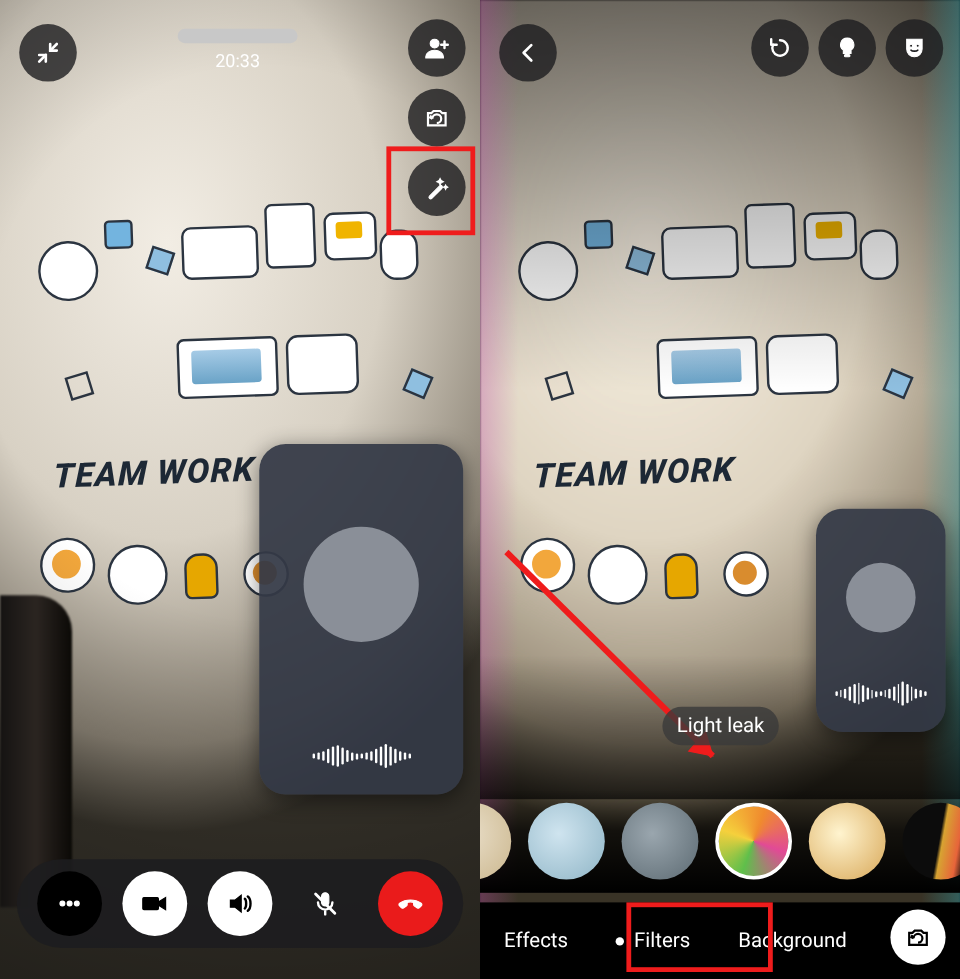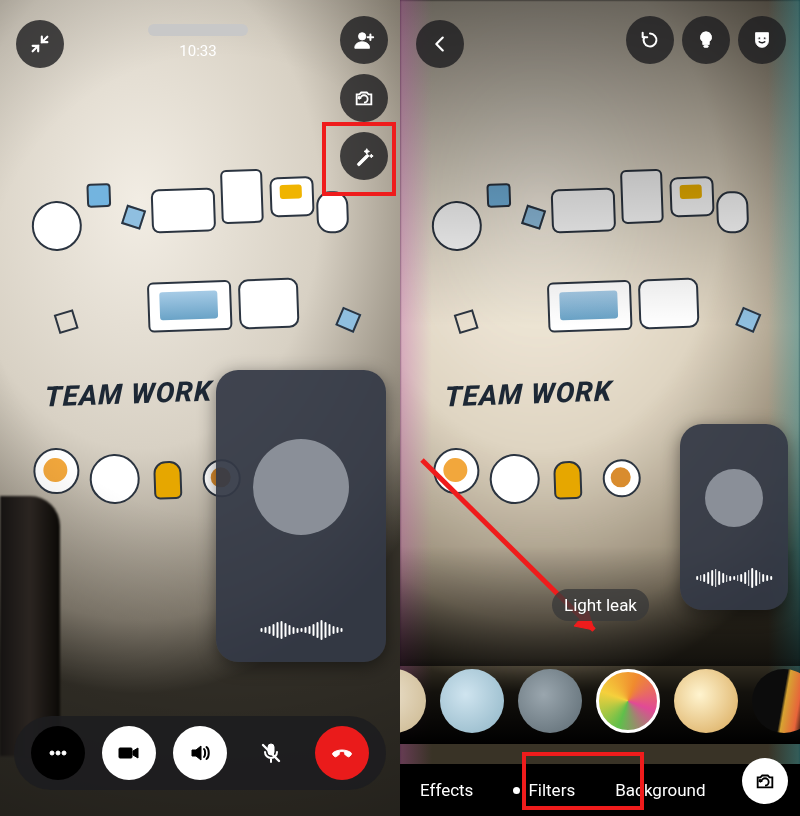--- a/index.html
+++ b/index.html
@@ -97,21 +97,21 @@
   .sw{flex:0 0 64px;width:64px;height:64px;border-radius:50%}
   .sw.sel{border:3px solid #fff;box-sizing:border-box}
   .s0{background:radial-gradient(circle at 40% 40%,#eadfca,#cbb78e)}
   .s1{background:radial-gradient(circle at 40% 40%,#cfe4ef,#8fb5c6)}
   .s2{background:radial-gradient(circle at 40% 40%,#9aa6ae,#5c6a72)}
   .s3{background:conic-gradient(from 200deg,#5fbf4b,#f5d03c,#f08a2e,#e14a96,#5fbf4b)}
   .s4{background:radial-gradient(circle at 40% 40%,#fff4cf,#d8a757)}
   .s5{background:linear-gradient(100deg,#0c0c0c 48%,#d7a332 52%,#e7643a 70%,#0c0c0c 82%)}
 
   
-  .tabs{position:absolute;left:0;right:0;bottom:0;height:52px;background:#000;display:flex;align-items:center;color:#fff;font-size:17px}
+  .tabs{position:absolute;left:0;right:0;bottom:0;height:64px;background:#000;display:flex;align-items:center;color:#fff;font-size:17px}
   .tabs .tab{padding:0 20px;white-space:nowrap;display:flex;align-items:center;gap:8px}
   .tabs .dot{width:7px;height:7px;border-radius:50%;background:#fff}
   .flipbtn{position:absolute;right:12px;bottom:12px;width:46px;height:46px;border-radius:50%;background:#fff;display:flex;align-items:center;justify-content:center}
   .flipbtn svg{width:22px;height:22px;fill:#000;stroke:#000}
   .hi2{position:absolute;left:122px;bottom:6px;width:114px;height:50px;border:4px solid #ef1c1c;pointer-events:none}
   .right .bottom-fade{position:absolute;left:0;right:0;bottom:150px;height:120px;background:linear-gradient(#0000,#000a)}
 
   
   .arrow{position:absolute;pointer-events:none}
   .arrow line,.arrow polygon{stroke:#ef1c1c;fill:#ef1c1c}
@@ -144,21 +144,21 @@
     <div class="vignette"></div>
     <div class="lamp"></div>
 
     <div class="ib minimize">
       <svg viewBox="0 0 24 24">
           <path d="M4 14l6 0 0 6M20 10l-6 0 0-6" stroke-width="2.4" fill="none" stroke-linecap="round"></path>
           <path d="M10 14L4 20M14 10L20 4" stroke-width="2.4" fill="none" stroke-linecap="round"></path>
         </svg>
     </div>
     <div class="timer-bar"></div>
-    <div class="timer">10:33</div>
+    <div class="timer">20:33</div>
 
     <div class="ib addp">
       <svg viewBox="0 0 24 24">
           <circle cx="10" cy="8" r="4"></circle>
           <path d="M2 20c0-3.3 3.6-6 8-6s8 2.7 8 6v1H2z"></path>
           <path d="M19 6v6M16 9h6" stroke-width="2.2" fill="none" stroke-linecap="round"></path>
         </svg>
     </div>
     <div class="ib flip">
       <svg viewBox="0 0 24 24">

